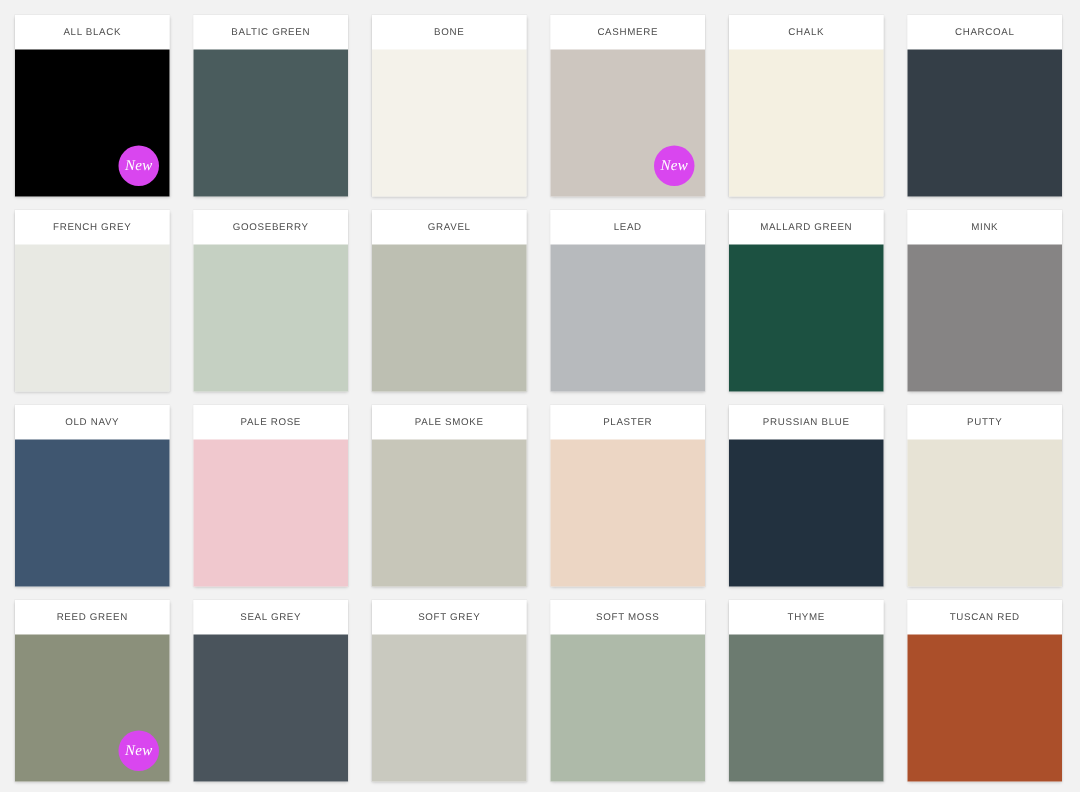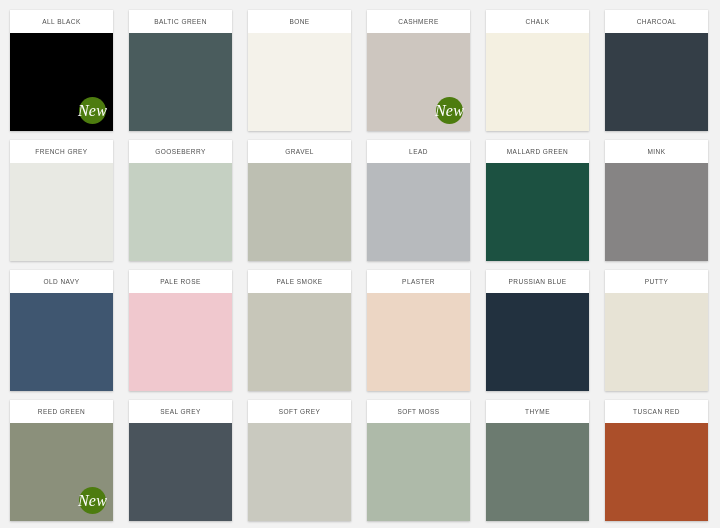--- a/index.html
+++ b/index.html
@@ -56,25 +56,25 @@
     overflow: hidden;
   }
 
   .new-badge {
     position: absolute;
     right: 7px;
     bottom: 7px;
     width: 27px;
     height: 27px;
     border-radius: 50%;
-    background: #4d7c0f;
+    background: #d946ef;
     color: #ffffff;
     font-family: "Liberation Serif", serif;
     font-style: italic;
-    font-size: 16px;
+    font-size: 10px;
     display: flex;
     align-items: center;
     justify-content: center;
     letter-spacing: 0.2px;
     user-select: none;
   }
 </style>
 </head>
 <body>
 

